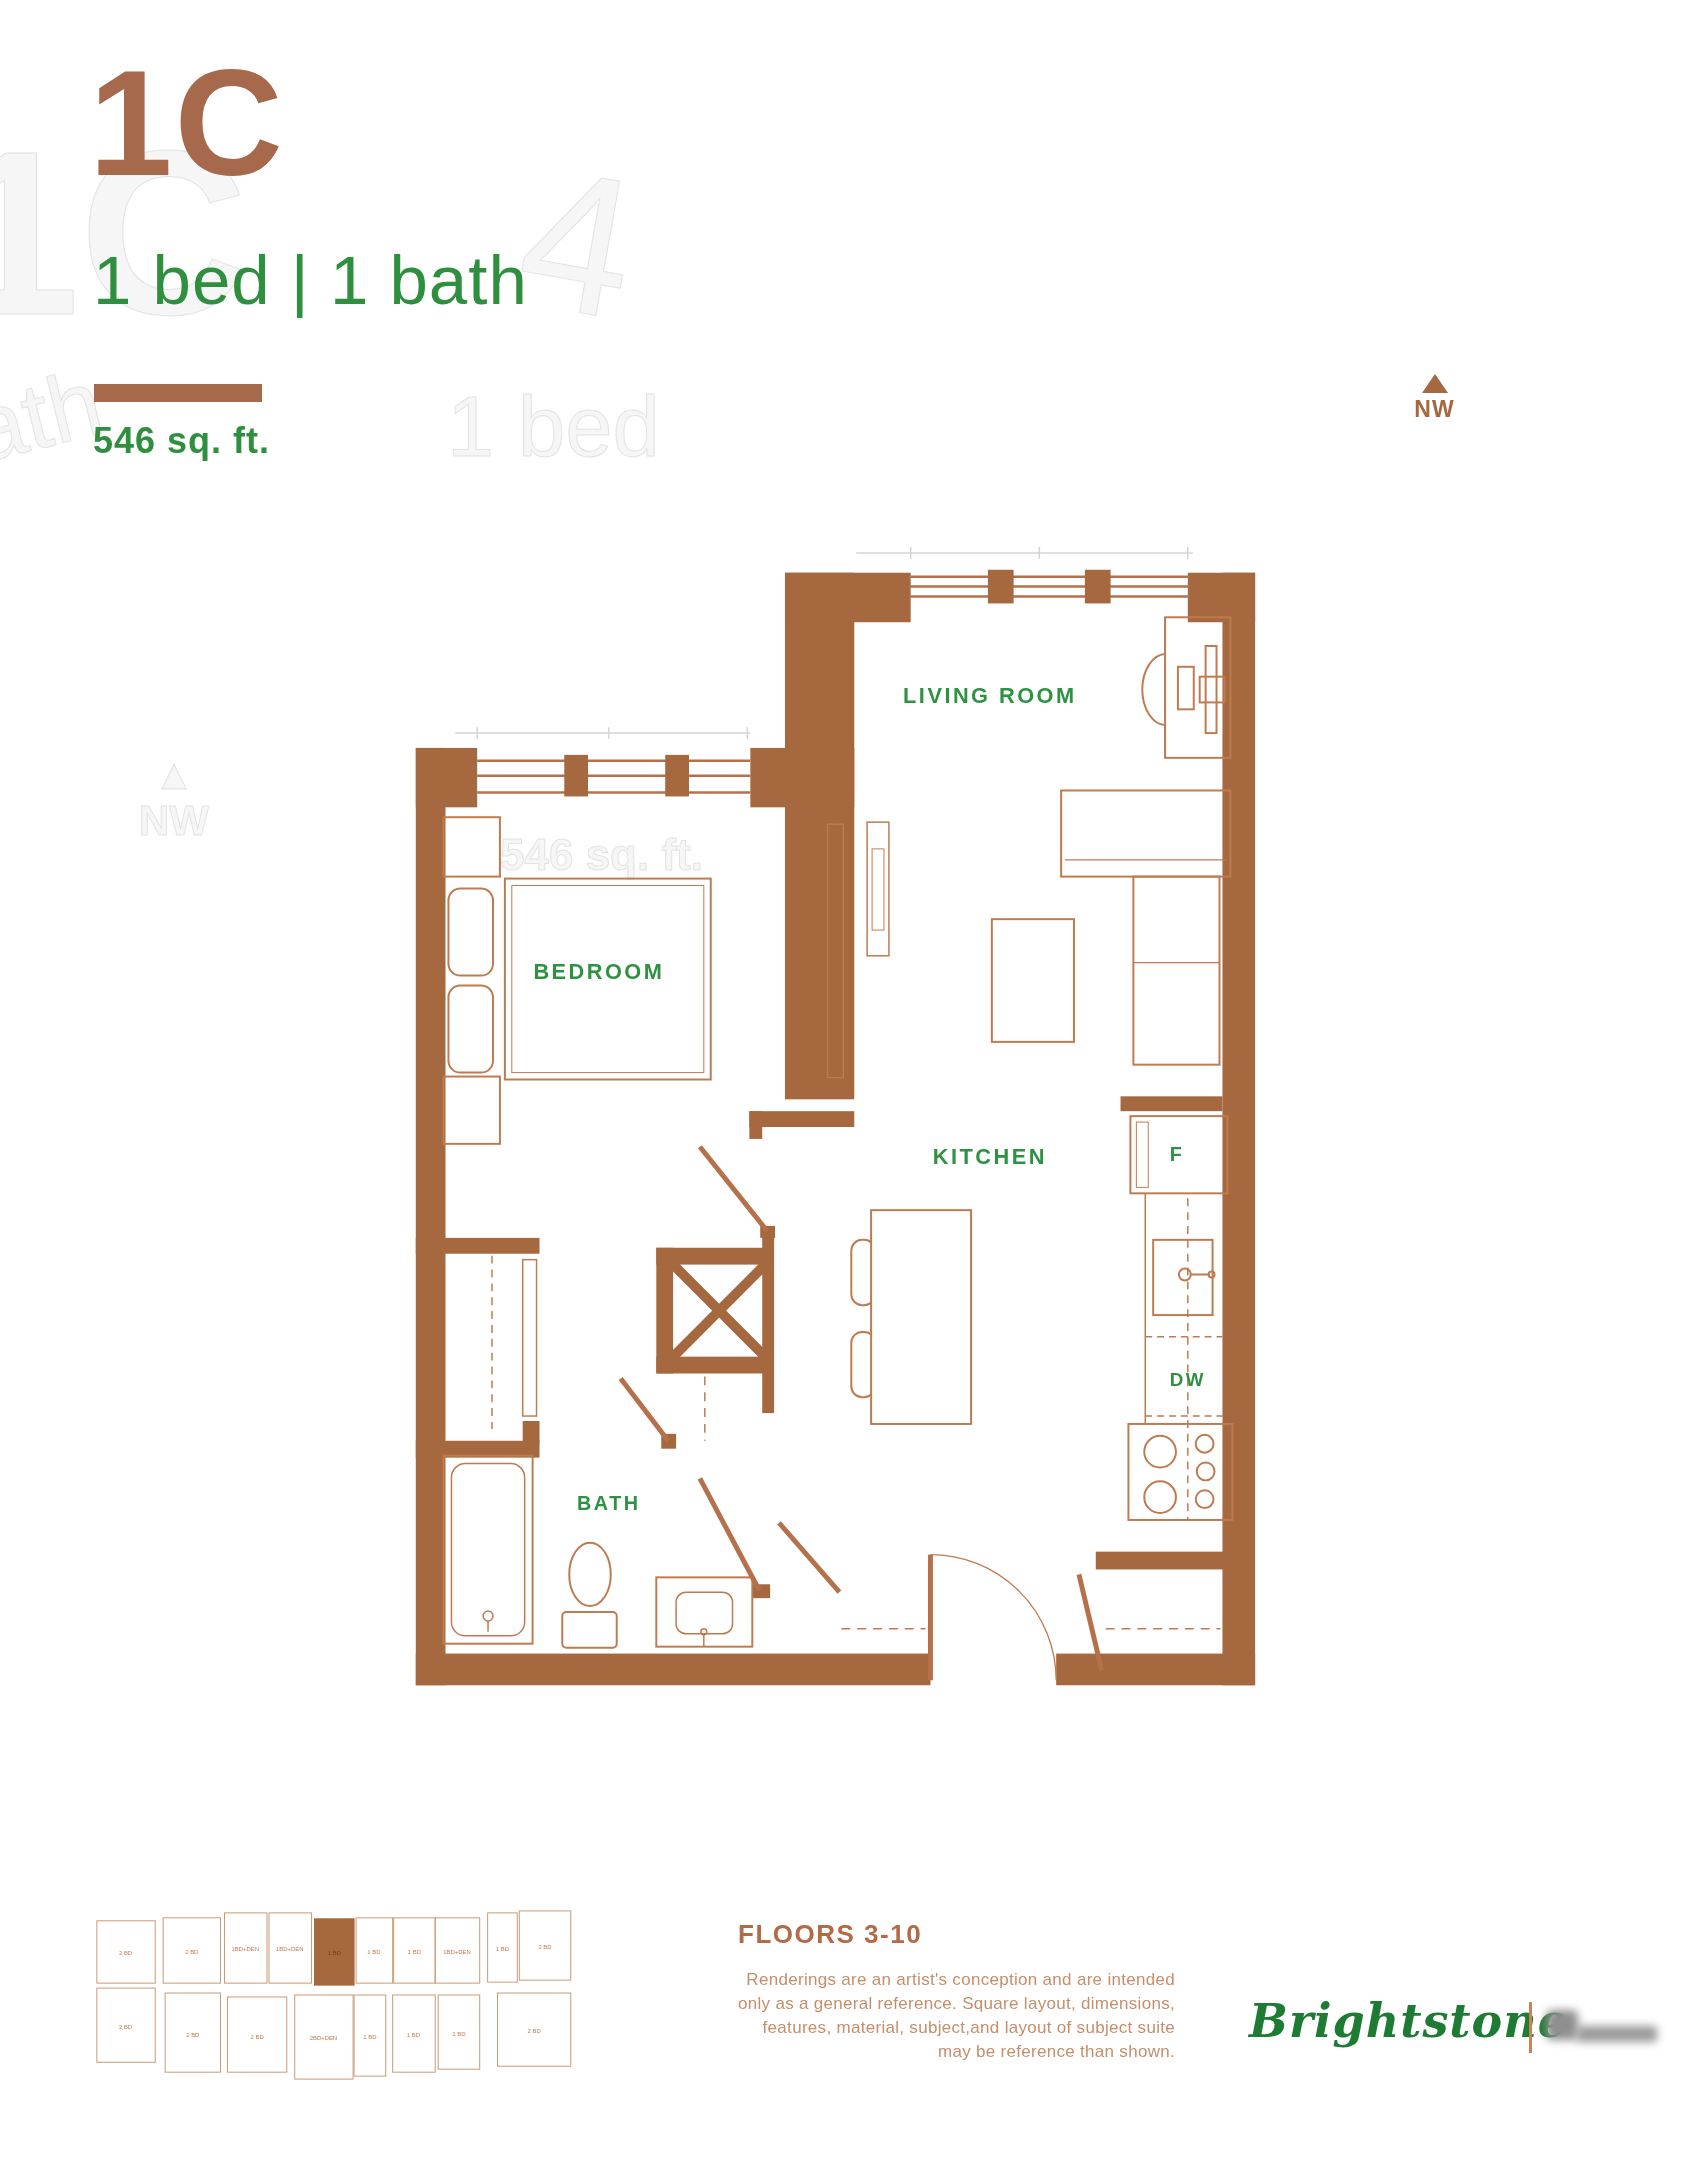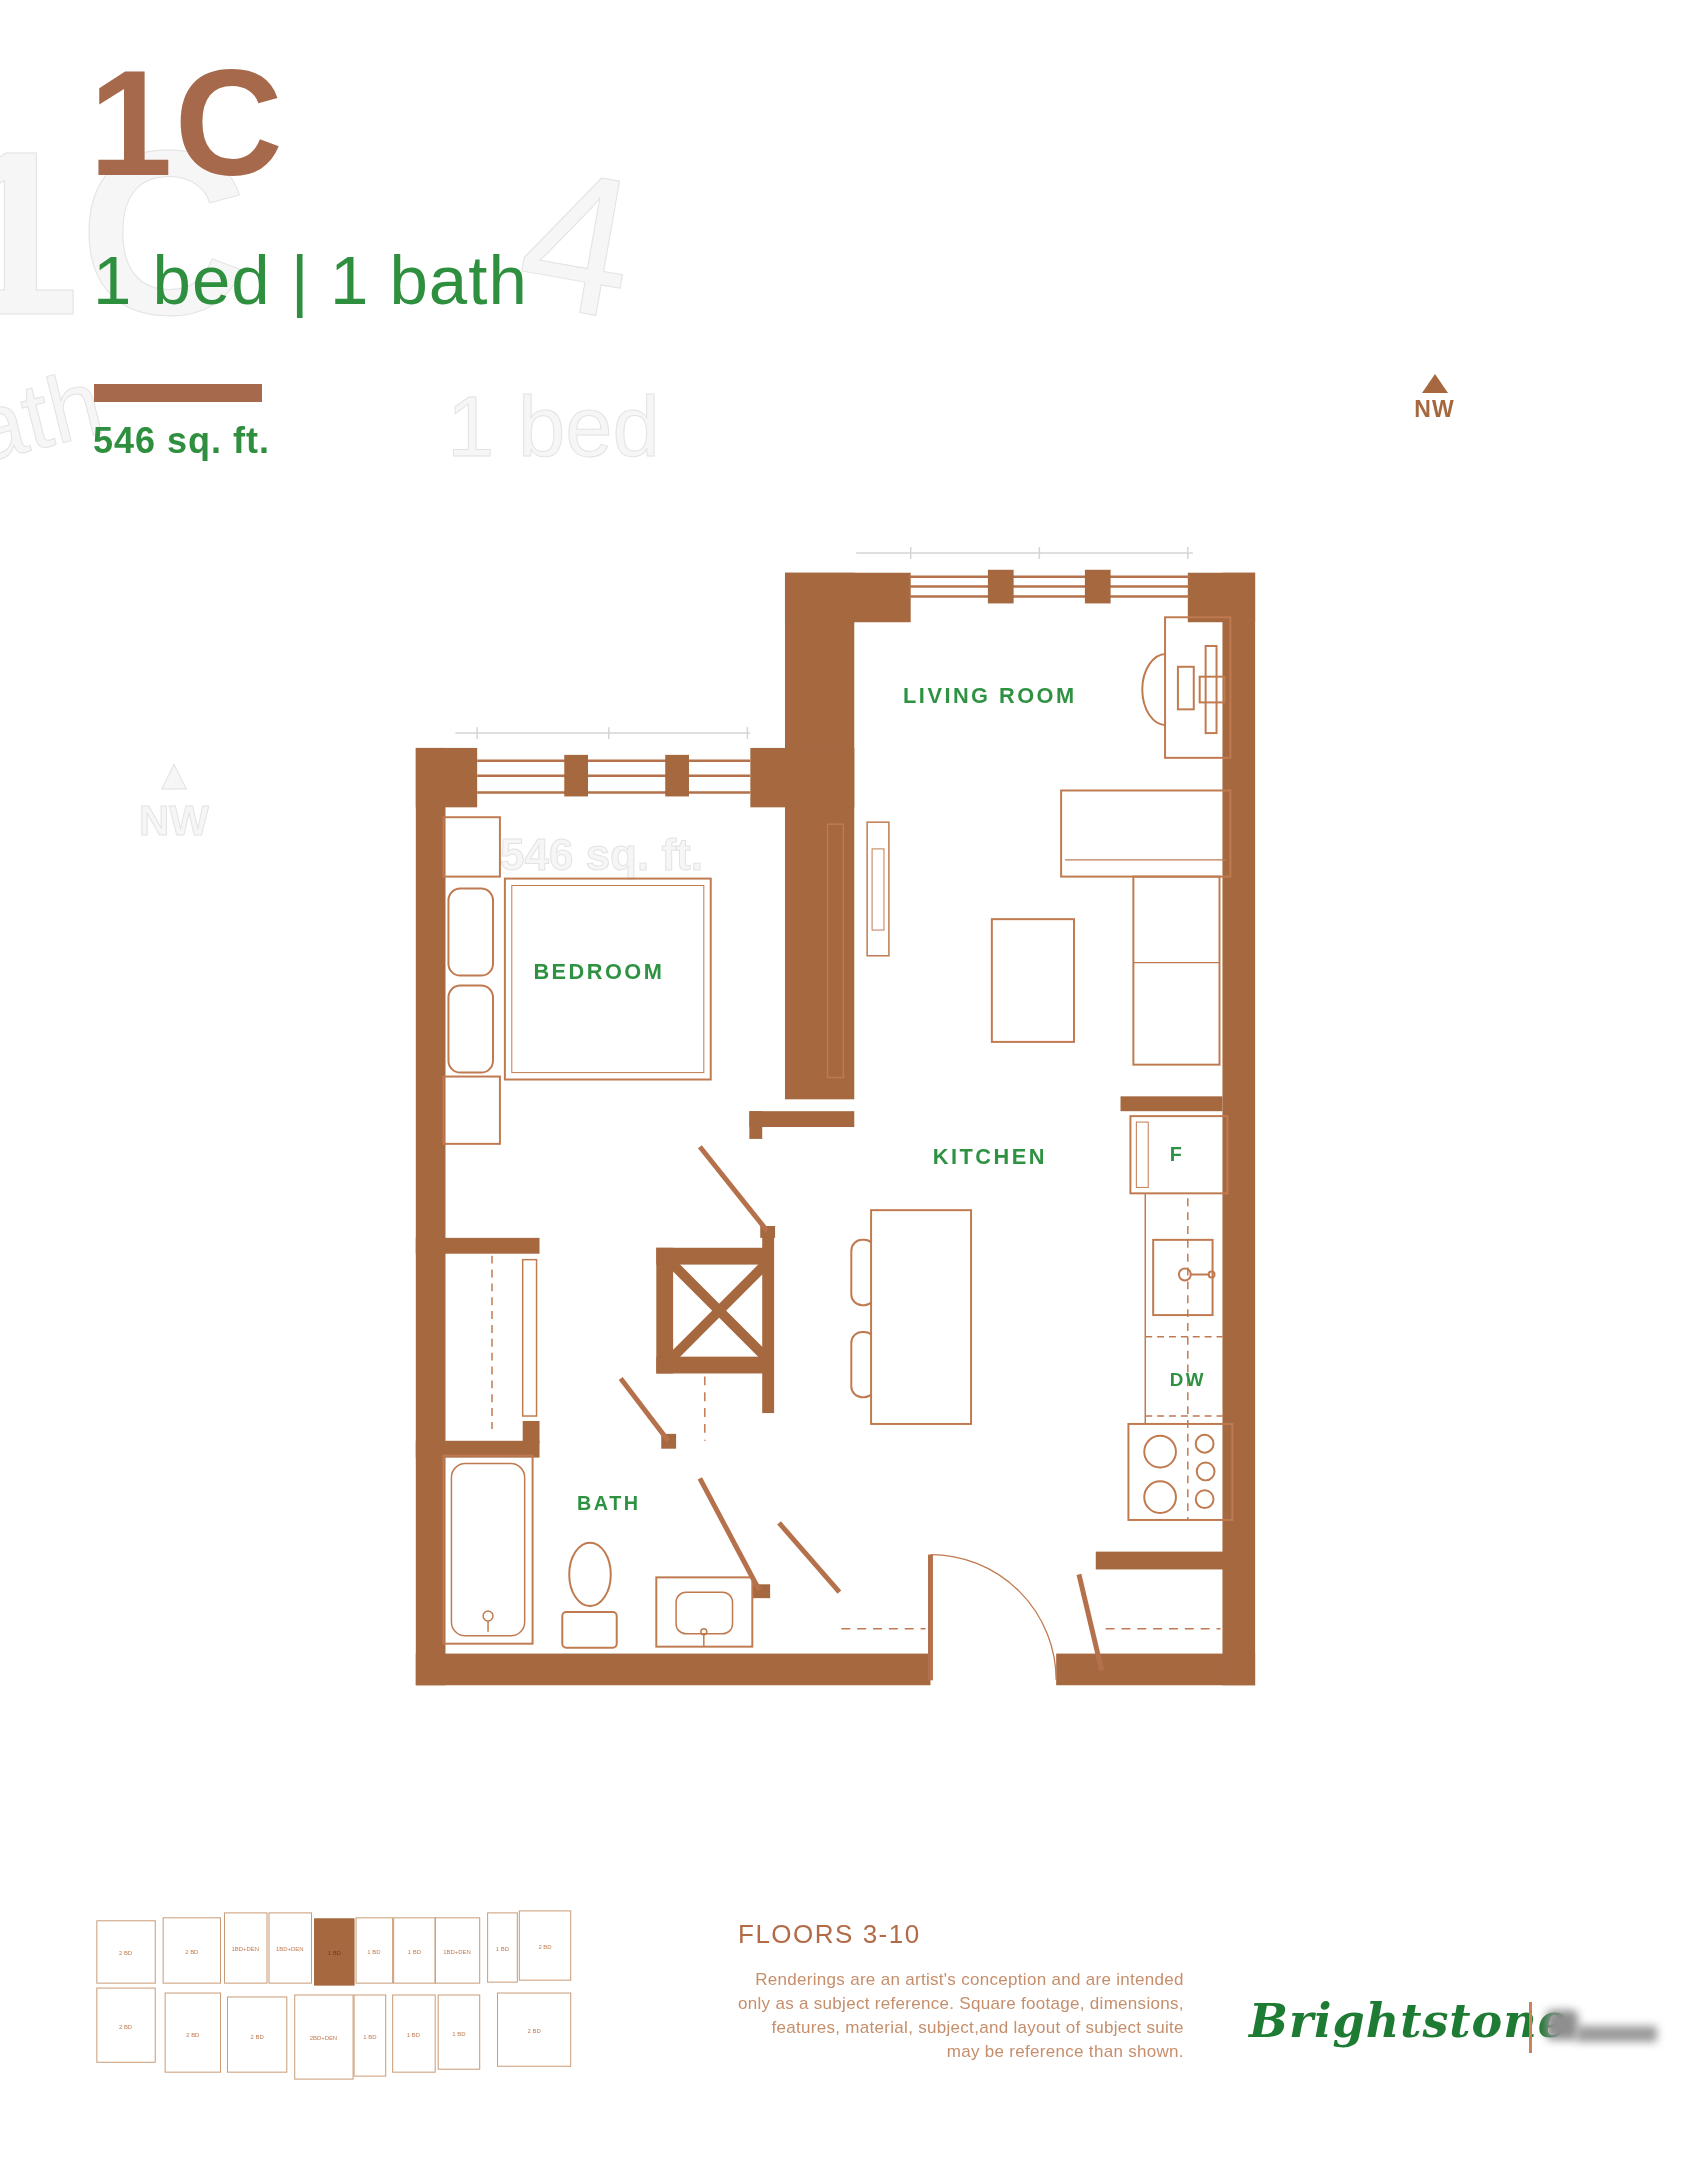--- a/index.html
+++ b/index.html
@@ -43,21 +43,21 @@
   
   .plan-svg{position:absolute;left:396px;top:545px;}
   .room-label{
     font-family:"Liberation Sans",sans-serif;font-weight:bold;fill:#2f9243;
     letter-spacing:2.5px;
   }
   
   .keyplan-svg{position:absolute;left:84px;top:1871px;}
   .kp-label{font-family:"Liberation Sans",sans-serif;fill:#c27d52;}
   .floors-caption{
-    position:absolute;left:738px;top:1919px;font-size:26px;font-weight:normal;
+    position:absolute;left:738px;top:1919px;font-size:26px;font-weight:bold;
     color:#b26b46;letter-spacing:1.5px;
   }
   .disclaimer{
     position:absolute;left:738px;top:1968px;font-size:17px;line-height:1.42;
     color:#c68e6b;letter-spacing:0.3px;text-align:right;
   }
   .brand{
     position:absolute;left:1249px;top:1994px;font-family:"DejaVu Serif","Liberation Serif",serif;
     font-style:italic;font-weight:bold;font-size:46px;color:#1e7b33;letter-spacing:1px;
   }
@@ -329,21 +329,21 @@
     <g>
         <rect x="418" y="123" width="74" height="74"></rect>
         <text class="kp-label" x="455" y="163" font-size="6" text-anchor="middle" stroke="none">2 BD</text>
       </g>
   </g>
 </svg>
 
 <div class="floors-caption">FLOORS 3-10</div>
 <div class="disclaimer">
   <div>Renderings are an artist's conception and are intended</div>
-  <div>only as a subject reference. Square footage, dimensions,</div>
+  <div>only as a general reference. Square layout, dimensions,</div>
   <div>features, material, subject,and layout of subject suite</div>
   <div>may be reference than shown.</div>
 </div>
 <div class="brand">Brightstone</div>
 <div class="brand-divider"></div>
 <div class="blur-blob"></div>
 <div class="blur-bar"></div>
 
 
 </body></html>

